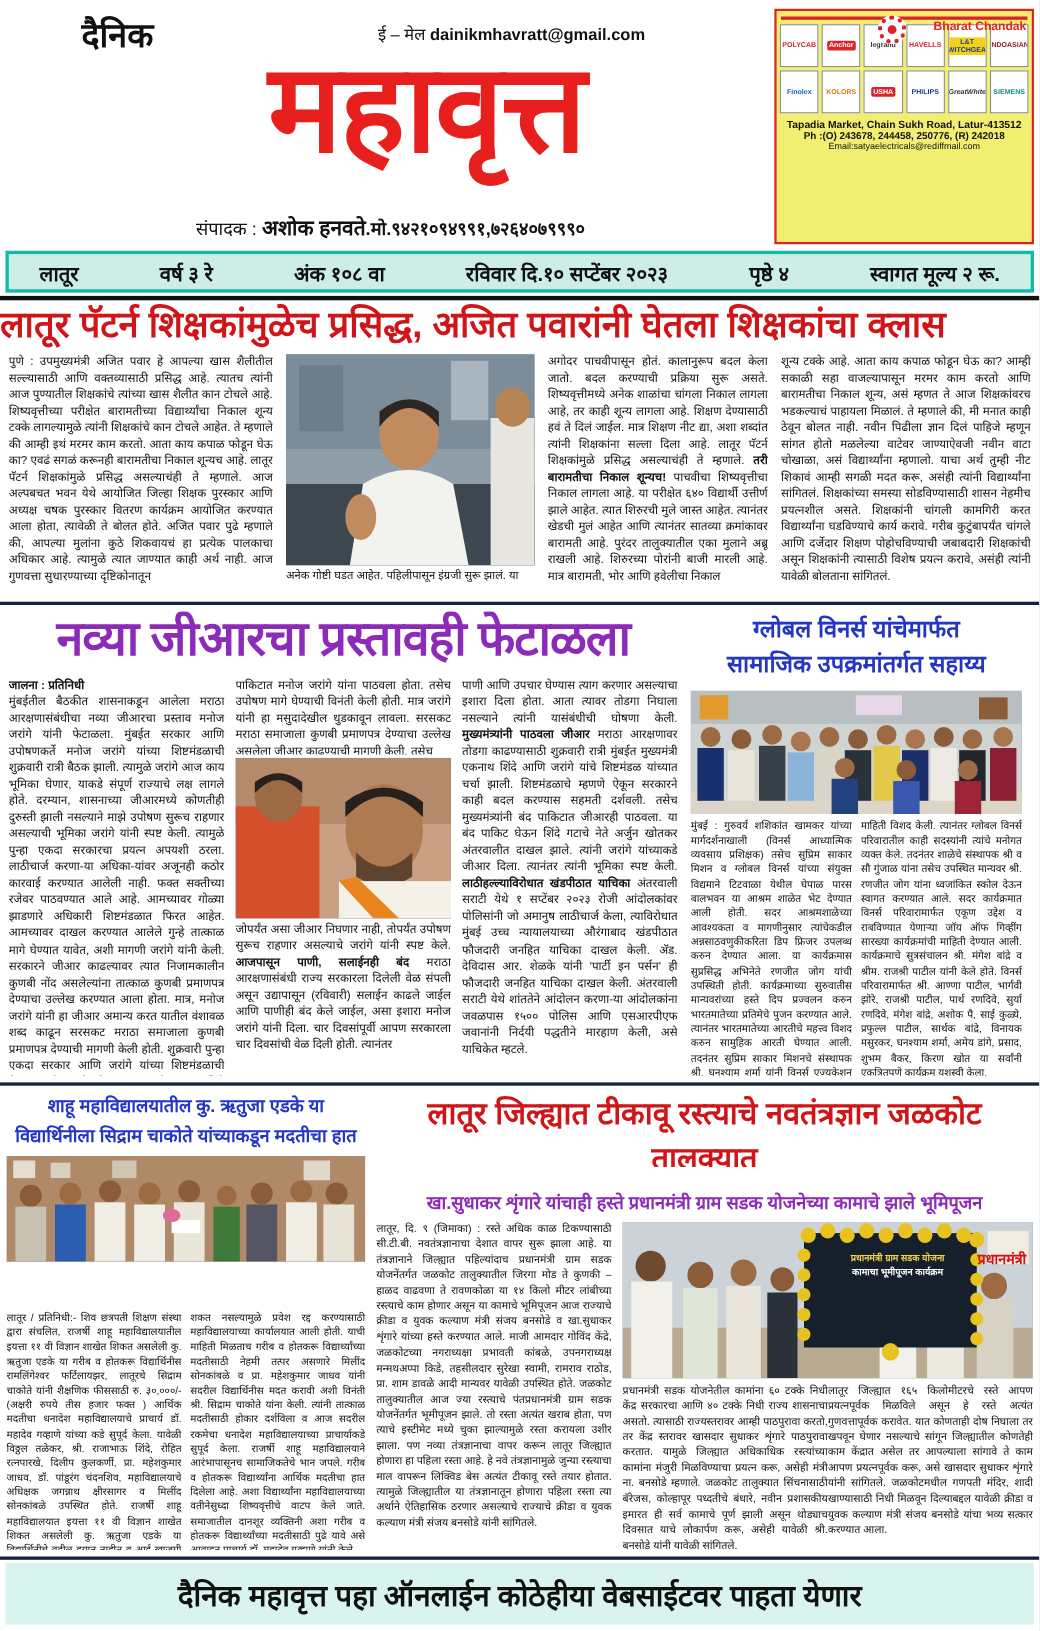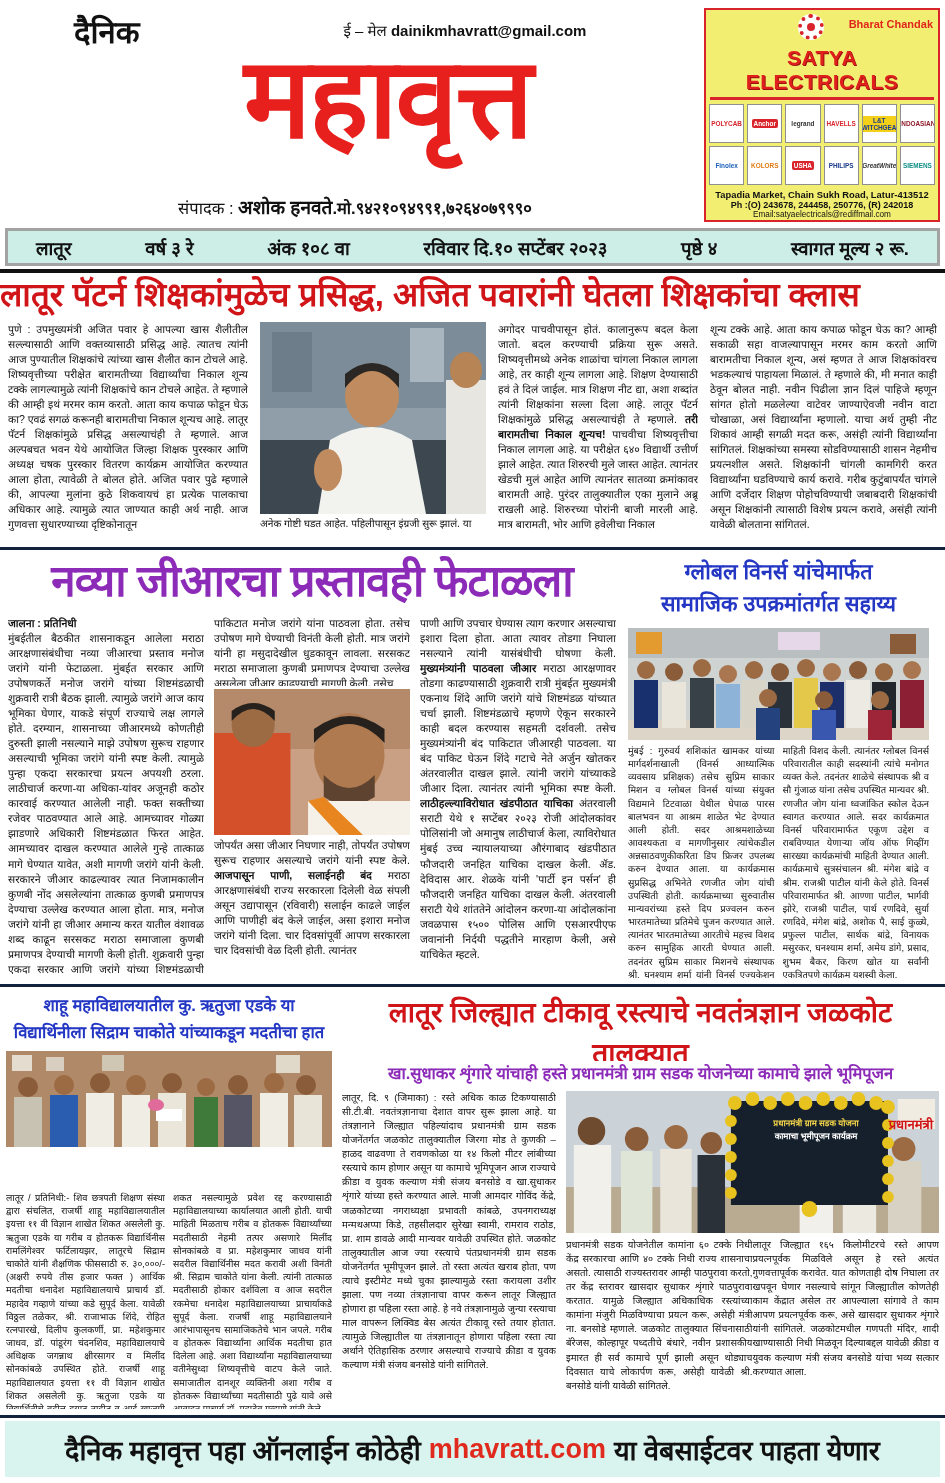--- a/index.html
+++ b/index.html
@@ -26,21 +26,21 @@
             text-shadow:1px 1px 0 #9e0f0f;}
   .ad-rule{height:3px;background:#d8242a;margin:3px 1px 4px;}
   .brand-grid{display:grid;grid-template-columns:repeat(6,1fr);gap:3px;}
   .brand-cell{background:#fff;border:1px solid #8f8f8f;height:35px;display:flex;align-items:center;
               justify-content:center;font-size:6.4px;font-weight:800;overflow:hidden;padding:1px;}
   .chip{color:#fff;background:#d8242a;padding:1px 2px;border-radius:2px;}
   .ad-address{font-size:9.4px;font-weight:800;margin-top:4px;}
   .ad-phone{font-size:9px;font-weight:700;}
   .ad-email{font-size:8.2px;}
   
-  .date-strip{margin:2px 5px 0;border:3px solid #a3a3a3;background:#cdeee7;height:38px;
+  .date-strip{margin:2px 5px 0;border:3px solid #14b8a6;background:#cdeee7;height:38px;
               display:flex;align-items:center;justify-content:space-between;padding:0 28px;
               font-weight:800;font-size:18.5px;box-sizing:border-box;}
   .rule-black{height:4px;background:#101010;margin:3px 0 0;}
   .rule-thin{height:3px;background:#13233e;margin:2px 0;}
   
   .headline1{color:#d01418;font-size:33px;font-weight:800;line-height:1.35;height:46px;overflow:hidden;}
   .a1{display:flex;gap:12px;padding:3px 8px 5px;height:226px;box-sizing:border-box;}
   .bt{font-size:10.6px;line-height:1.42;text-align:justify;overflow:hidden;}
   .a1 .c{height:100%;}
   .a1 .c1{width:240px;} .a1 .pcol{width:226px;} .a1 .c2{width:200px;} .a1 .c3{width:227px;}
@@ -61,21 +61,21 @@
   .s2r-cols .col{flex:1;font-size:9.4px;line-height:1.4;text-align:justify;overflow:hidden;}
   
   .s3{display:flex;gap:10px;padding:4px 6px;height:424px;box-sizing:border-box;}
   .s3-left{width:326px;display:flex;flex-direction:column;}
   .h3-blue{color:#2336c4;font-size:16.6px;font-weight:800;text-align:center;line-height:1.6;height:56px;overflow:hidden;}
   .sh-photo{height:96px;margin:2px 0 4px;}
   .s3l-cols{display:flex;gap:8px;flex:1;overflow:hidden;}
   .s3l-cols .col{flex:1;font-size:9.3px;line-height:1.42;text-align:justify;overflow:hidden;margin-top:41px;}
   .s3-right{flex:1;display:flex;flex-direction:column;}
   .h3-red{color:#d01418;font-size:28px;font-weight:800;text-align:center;line-height:1.45;height:68px;overflow:hidden;}
-  .h3-sub{color:#8d2bb9;font-size:16.5px;font-weight:800;text-align:center;height:26px;overflow:hidden;}
+  .h3-sub{color:#8d2bb9;font-size:16.5px;font-weight:800;text-align:center;height:26px;overflow:hidden;margin-top:20px;}
   .s3r-body{display:flex;gap:10px;margin-top:4px;flex:1;overflow:hidden;}
   .s3r-c1{width:214px;font-size:9.7px;line-height:1.45;text-align:justify;overflow:hidden;}
   .s3r-right{flex:1;display:flex;flex-direction:column;}
   .road-photo{height:142px;position:relative;overflow:hidden;}
   .plaque-txt{position:absolute;left:175px;top:26px;width:150px;text-align:center;color:#f4d44a;
               font-size:8.5px;font-weight:800;line-height:1.5;}
   .flag-txt{position:absolute;right:6px;top:24px;color:#d01418;font-size:13px;font-weight:800;}
   .s3r-cols{display:flex;gap:0;flex:1;margin-top:5px;overflow:hidden;}
   .s3r-cols .col{flex:1;font-size:9.7px;line-height:1.45;text-align:justify;overflow:hidden;}
   
@@ -96,21 +96,20 @@
       <b>dainikmhavratt@gmail.com</b>
     </div>
     <div class="logo">महावृत्त</div>
     <div class="editor-line">
       <span>संपादक : </span><span class="nm">अशोक हनवते</span><span class="ct">.मो.९४२१०९४९९१,७२६४०७९९९०</span>
     </div>
 
     <div class="ad">
       <div class="ad-gear"></div>
       <div class="ad-owner">Bharat Chandak</div>
-      <div class="ad-title">SATYA ELECTRICALS</div>
       <div class="ad-rule"></div>
       <div class="brand-grid">
         <div class="brand-cell">
             <span style="color:#d8242a">POLYCAB</span>
           </div>
         <div class="brand-cell">
             <span class="chip">Anchor</span>
           </div>
         <div class="brand-cell">
             <span style="color:#333">legrand</span>
@@ -394,17 +393,16 @@
             <div class="col">लातूर जिल्ह्यात १६५ किलोमीटरचे रस्ते आपण प्रयत्नपूर्वक मिळविले असून हे रस्ते अत्यंत गुणवत्तापूर्वक करावेत. यात कोणताही दोष निघाला तर खपवून घेणार नसल्याचे सांगून जिल्ह्यातील कोणतेही काम केंद्रात असेल तर आपल्याला सांगावे ते काम आपण प्रयत्नपूर्वक करू, असे खासदार सुधाकर शृंगारे यांनी सांगितले. जळकोटमधील गणपती मंदिर, शादी खाण्यासाठी निधी मिळवून दिल्याबद्दल यावेळी क्रीडा व युवक कल्याण मंत्री संजय बनसोडे यांचा भव्य सत्कार करण्यात आला.</div>
           </div>
         </div>
       </div>
     </div>
   </div>
 
   <div class="rule-thin"></div>
   <div class="footer">
     <span>दैनिक महावृत्त पहा ऑनलाईन कोठेही</span>
-    <span class="lnk">mhavratt.com</span>
     <span>या वेबसाईटवर पाहता येणार</span>
   </div>
 
 </div>
 
 </body></html>

